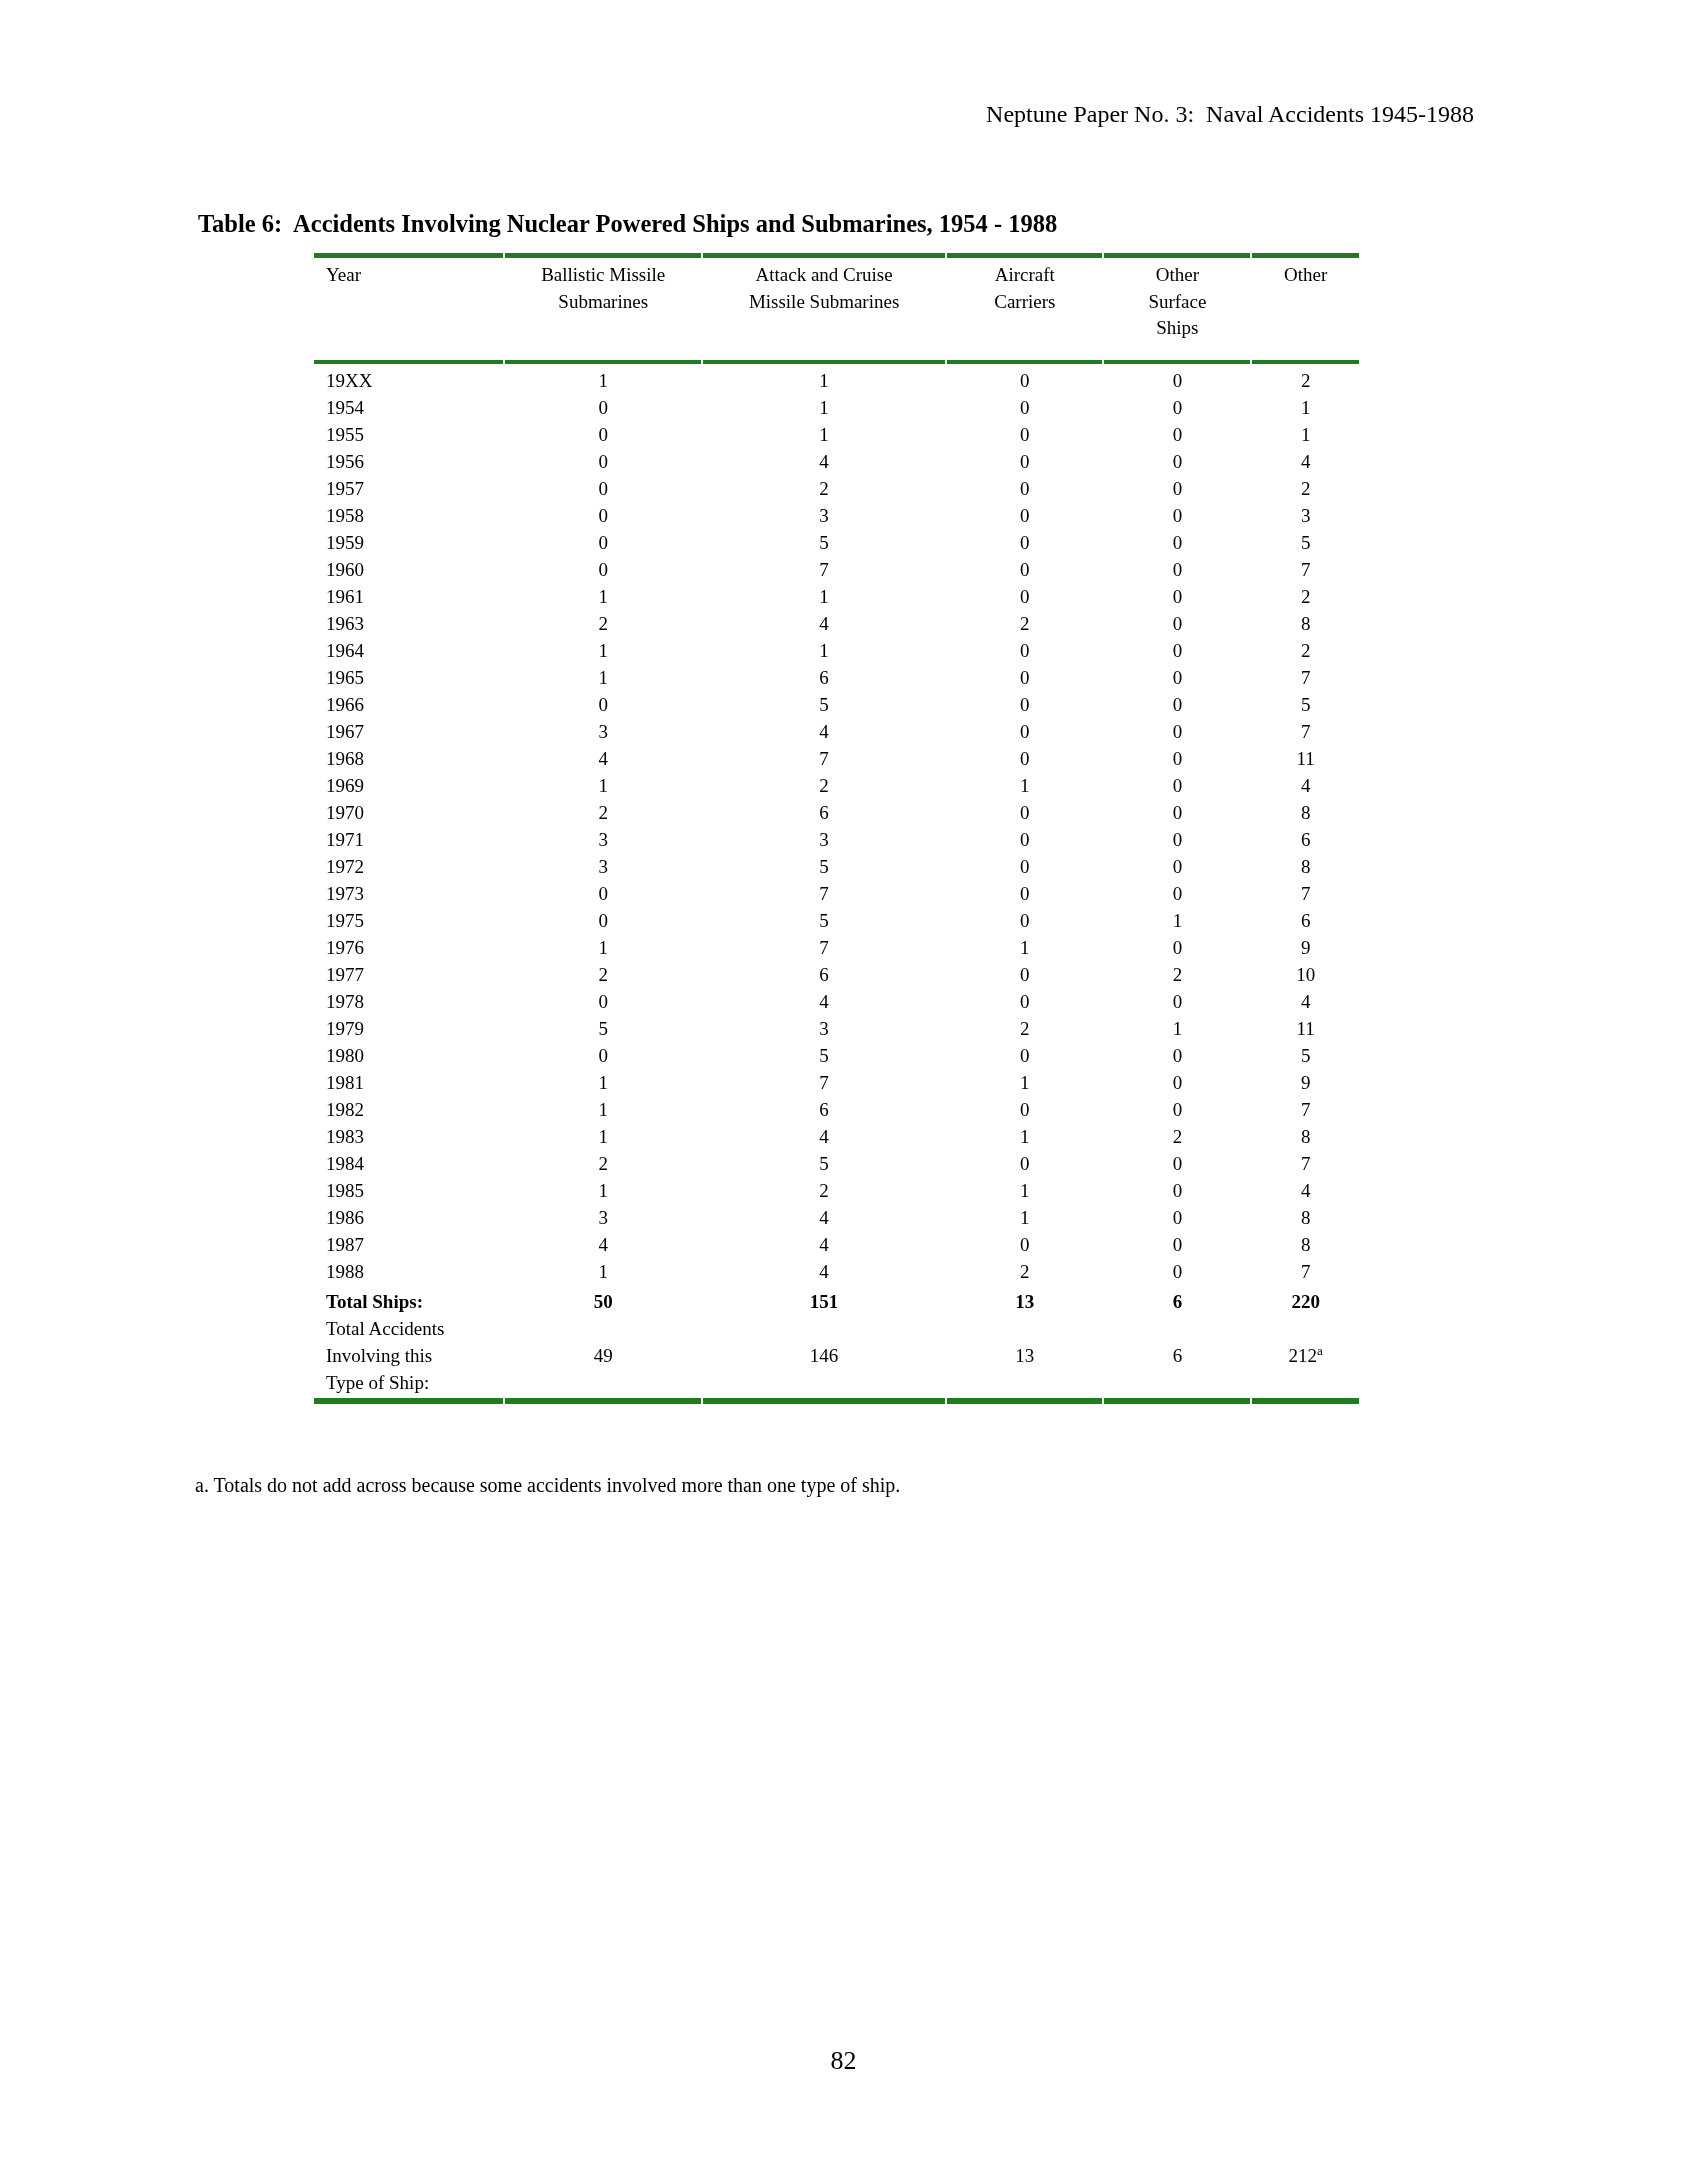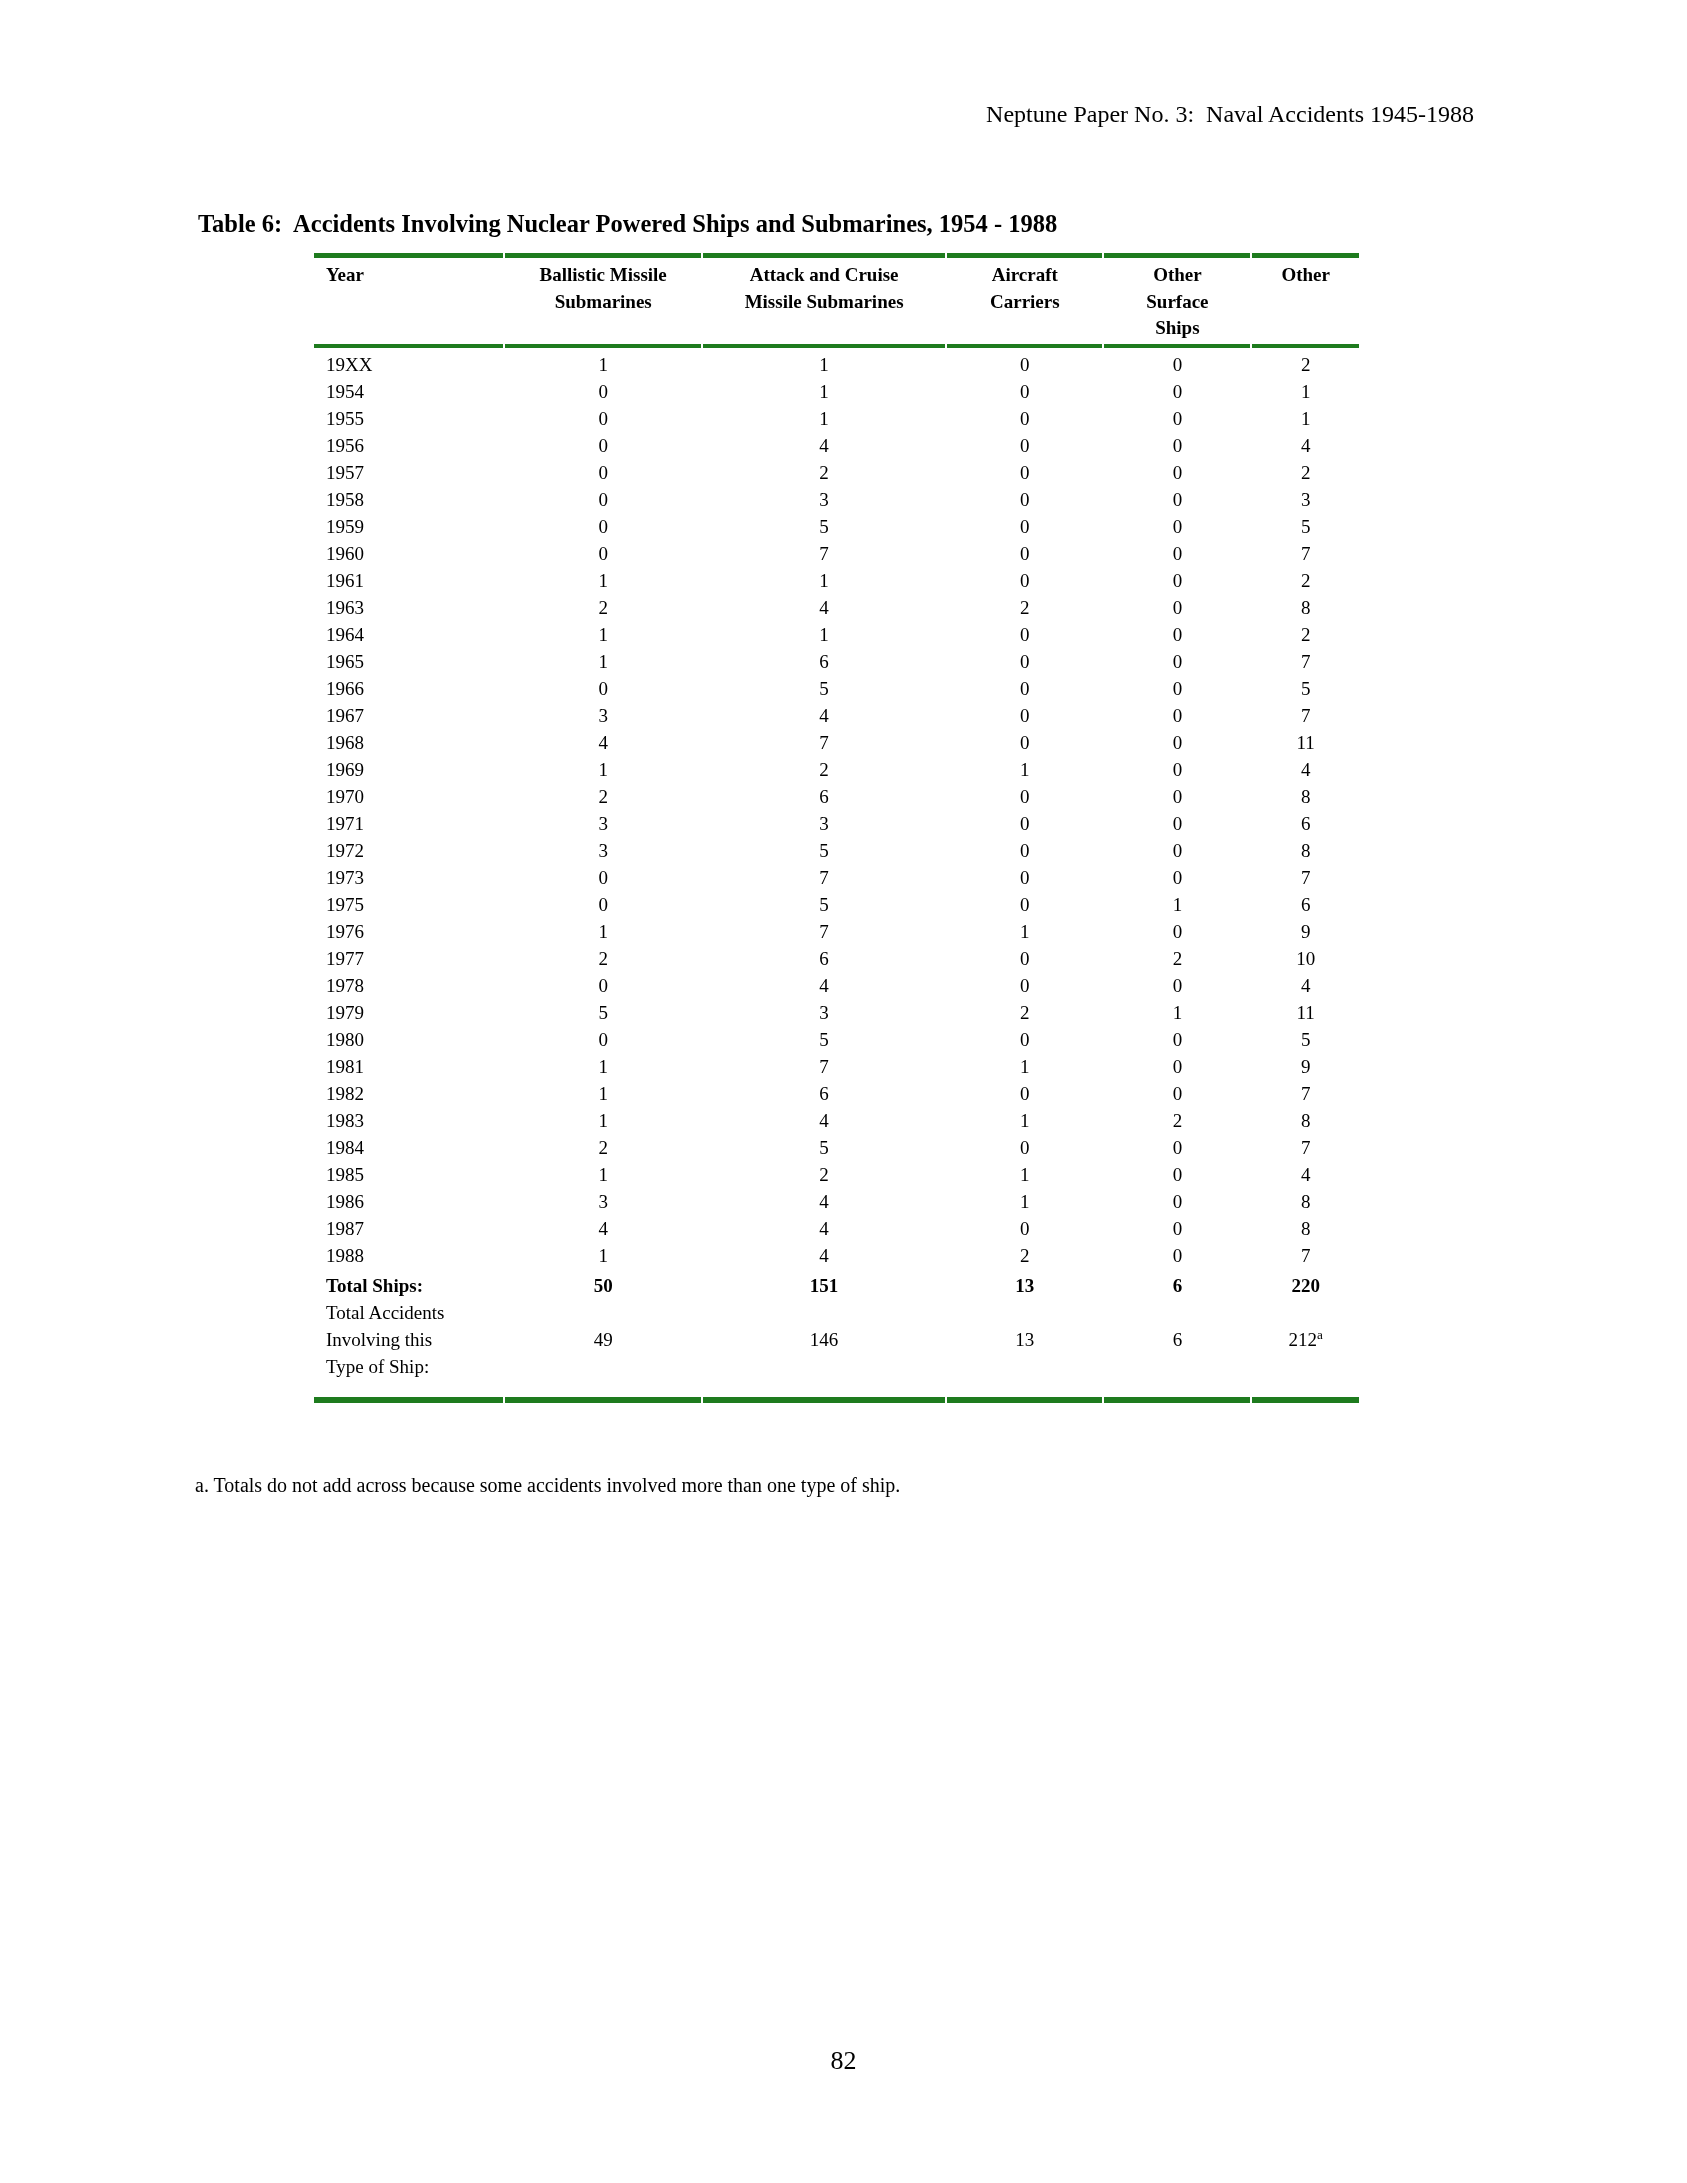--- a/index.html
+++ b/index.html
@@ -38,43 +38,43 @@
     left: 312px;
     width: 1049px;
   }
   table.data-table {
     width: 100%;
     border-collapse: separate;
     border-spacing: 2.6px 0;
     font-size: 19px;
   }
   table.data-table thead th {
-    font-weight: bold;
+    font-weight: normal;
     vertical-align: top;
     border-top: 5.3px solid var(--rule-green, #1e7b1e);
     border-bottom: 4px solid var(--rule-green, #1e7b1e);
-    padding: 4px 0 2px 0;
+    padding: 4px 0 18px 0;
     line-height: 26.5px;
     white-space: pre-line;
   }
   table.data-table th.col-year { text-align: left; padding-left: 12px; }
   table.data-table th.col-center { text-align: center; }
   table.data-table td {
     height: 27px;
     line-height: 27px;
     padding: 0;
   }
   table.data-table td.year { text-align: left; padding-left: 12px; }
   table.data-table td.num  { text-align: center; }
   table.data-table tbody tr:first-child td { padding-top: 3.3px; }
   tr.total-ships-row td { font-weight: bold; }
   tr.total-accidents-row td {
     vertical-align: middle;
     border-bottom: 6px solid var(--rule-green, #1e7b1e);
-    padding-bottom: 17px;
+    padding-bottom: 2px;
   }
   tr.total-accidents-row td.year div { line-height: 27px; }
   sup.fn-mark { font-size: 13.2px; vertical-align: super; line-height: 0; }
   .footnote {
     position: absolute;
     top: 1474px;
     left: 195px;
     font-size: 20px;
   }
   .page-number {

